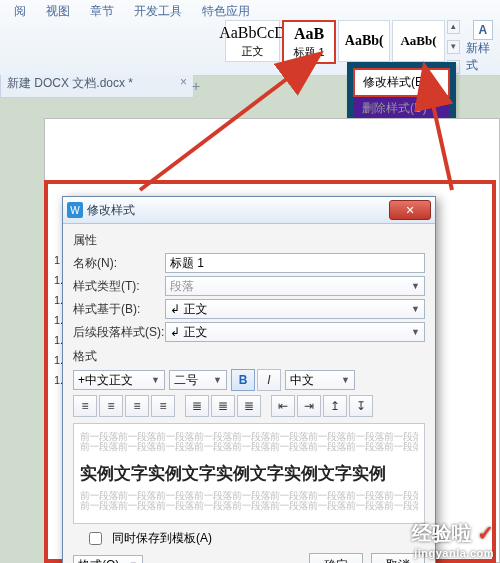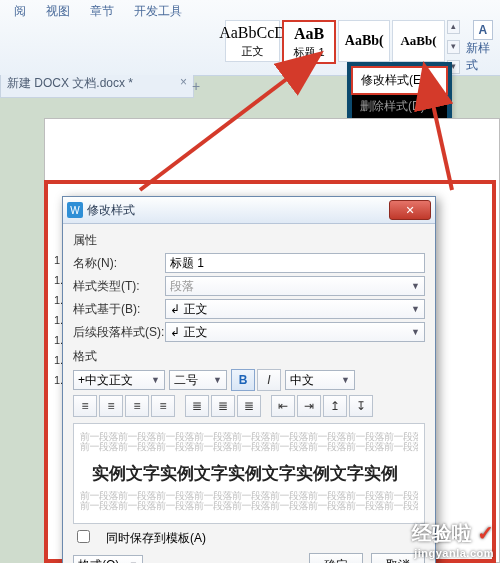--- a/index.html
+++ b/index.html
@@ -15,21 +15,21 @@
   .tile1 .big{font-size:16px;}
   .tile2 .big{font-size:16px;font-weight:bold;}
   .tile3 .big{font-size:14px;font-weight:bold;}
   .tile4 .big{font-size:13px;font-weight:bold;}
   .tile2{border:2px solid #d43a2a;}
   .spinner{width:14px;display:flex;flex-direction:column;justify-content:space-between;}
   .spinner div{height:12px;border:1px solid #c9d2dd;background:#f3f6fb;font-size:9px;text-align:center;line-height:10px;color:#556;}
   .newstyle{display:flex;flex-direction:column;align-items:center;margin-left:6px;color:#3a5e93;}
   .newstyle .ic{width:18px;height:18px;border:1px solid #b7c5d8;background:#fff;display:flex;align-items:center;justify-content:center;color:#3a5e93;font-weight:bold;}
   
-  .style-menu{position:absolute;left:347px;top:62px;width:95px;background:#000000;border:5px solid #0c4a6e;box-shadow:2px 2px 4px rgba(0,0,0,0.15);}
+  .style-menu{position:absolute;left:347px;top:62px;width:95px;background:#4c1d95;border:7px solid #0c4a6e;box-shadow:2px 2px 4px rgba(0,0,0,0.15);}
   .style-menu div{padding:4px 8px;font-size:12px;}
   .mi1{background:#fff;border:2px solid #d43a2a;margin:-1px;}
   .mi2{color:#999;}
   
   .doctab{position:absolute;left:0;top:75px;height:22px;width:180px;background:#e8eff7;border:1px solid #c7d3e1;border-top:none;display:flex;align-items:flex-start;padding:0 6px;color:#4d5d73;}
   .doctab .x{margin-left:auto;color:#7a8aa0;}
   .plus{position:absolute;left:192px;top:78px;color:#7a8aa0;font-size:14px;}
   
   .page{position:absolute;left:44px;top:118px;right:0;bottom:0;background:#fff;border:1px solid #bdbdbd;}
   
@@ -54,22 +54,22 @@
   .combo .val{white-space:nowrap;overflow:hidden;}
   .combo .ar{color:#556;font-size:9px;margin-left:4px;}
   .fmt-row{display:flex;align-items:center;gap:4px;margin:4px 0;}
   .fmt-row .combo{flex:0 0 auto;}
   .btns{display:flex;gap:2px;}
   .tbtn{width:22px;height:20px;border:1px solid #b9c2ce;background:linear-gradient(#fdfdfe,#eef1f6);display:flex;align-items:center;justify-content:center;font-size:12px;color:#333;}
   .tbtn.bold{font-weight:bold;color:#1b63b8;border-color:#89a7cf;background:linear-gradient(#eef4fc,#d9e6f6);}
   .tool-row{display:flex;gap:2px;margin:4px 0;}
   .preview{border:1px solid #c4cbd4;background:#fff;margin:6px 0;padding:8px 6px 12px;}
   .pv-grey{color:#bfbfbf;font-size:10px;line-height:10px;letter-spacing:-0.5px;overflow:hidden;white-space:nowrap;}
-  .pv-sample{font-family:"SimSun",serif;font-size:17px;font-weight:bold;color:#222;text-align:left;margin:10px 12px 6px;white-space:nowrap;overflow:hidden;}
-  .chk{display:flex;align-items:flex-start;gap:16px;font-size:12px;margin:6px 4px;}
+  .pv-sample{font-family:"SimSun",serif;font-size:17px;font-weight:bold;color:#222;text-align:left;margin:10px 0 6px;white-space:nowrap;overflow:hidden;}
+  .chk{display:flex;align-items:center;gap:10px;font-size:12px;margin:6px 16px;}
   .chk input{margin:0;}
   .dlg-bottom{display:flex;align-items:center;margin-top:4px;}
   .fmt-btn{width:70px;}
   .std-btn{height:22px;border:1px solid #a8b3c0;background:linear-gradient(#fefefe,#e9edf3);padding:0 14px;display:flex;align-items:center;justify-content:center;font-size:12px;}
   .gap{flex:1;}
   
   .wm{position:absolute;right:6px;bottom:4px;text-align:right;color:#fff;text-shadow:0 0 3px rgba(0,0,0,0.7);font-weight:bold;}
   .wm .c{font-size:20px;}
   .wm .c .chk2{color:#e03a2a;}
   .wm .d{font-size:11px;letter-spacing:0.5px;}
@@ -78,20 +78,21 @@
 <body>
 
 <div class="stage">
 
   <div class="ribbon">
     <div class="tabs">
       <div class="tab">阅</div>
       <div class="tab">视图</div>
       <div class="tab">章节</div>
       <div class="tab">开发工具</div>
+      <div class="tab">特色应用</div>
     </div>
     <div class="gallery">
       <div class="style-tile tile1">
         <div class="big">AaBbCcD</div>
         <div class="lbl">正文</div>
       </div>
       <div class="style-tile tile2">
         <div class="big">AaB</div>
         <div class="lbl">标题 1</div>
       </div>

